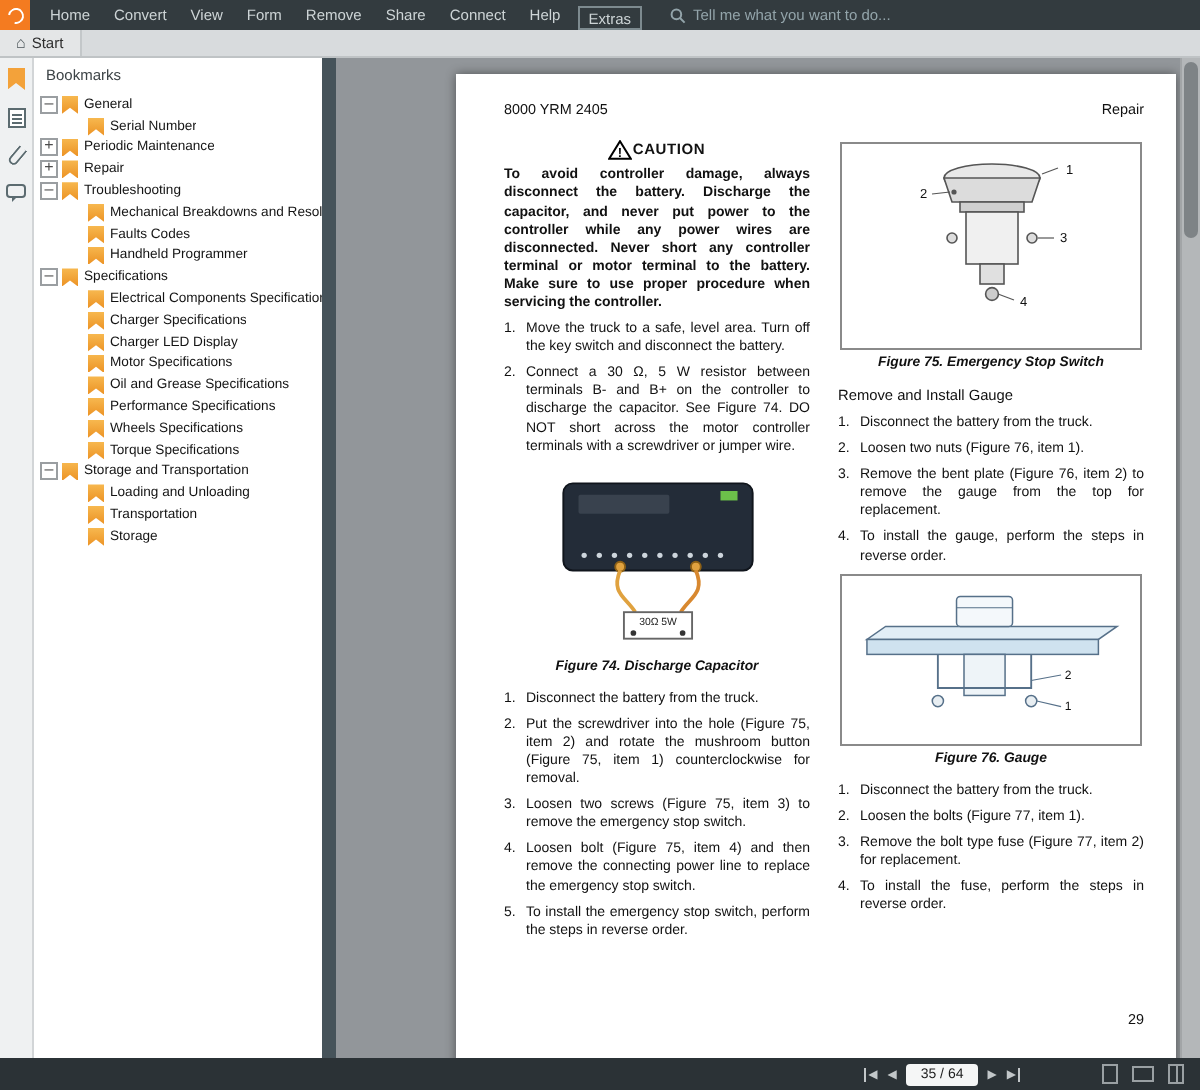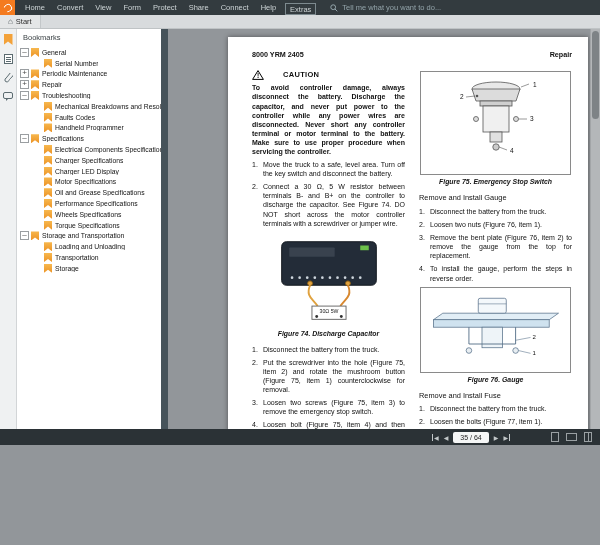--- a/index.html
+++ b/index.html
@@ -19,21 +19,21 @@
   .tabbar { height:14px; background:#d8dbdd; border-bottom:1px solid #bfc3c5; display:flex; align-items:flex-end; font-size:7.5px; color:#2e2e2e; }
   .tab { height:13px; display:flex; align-items:center; padding:0 8px; gap:3px; border-right:1px solid #c3c7c9; }
   .tab.start { background:#e4e6e7; }
   .tab.doc { background:#f3f4f5; max-width:130px; }
   .home-glyph { font-size:8px; line-height:8px; color:#4a5458; }
   .docicon { width:7px; height:8px; background:#fff; border:1px solid #c0392b; border-top:3px solid #e5533d; flex:none; }
   .doc-title { white-space:nowrap; overflow:hidden; max-width:95px; }
   .closex { color:#6b7478; font-size:8px; margin-left:2px; }
 
   
-  .main { display:flex; height:400px; background:#fff; }
+  .main { display:flex; height:500px; background:#fff; }
   .navstrip { width:17px; background:#eff1f2; border-right:1px solid #d2d5d7; display:flex; flex-direction:column; align-items:center; padding-top:5px; gap:9px; flex:none; }
   .ns-flag { width:9px; height:11px; background:#f3a23a; clip-path:polygon(0 0,100% 0,100% 100%,50% 68%,0 100%); }
   .ns-pages { width:9px; height:10px; border:1px solid #5b6b70; background:#fff; position:relative; }
   .ns-pages::after { content:""; position:absolute; left:1px; top:2px; width:5px; height:1px; background:#5b6b70; box-shadow:0 2px 0 #5b6b70, 0 4px 0 #5b6b70; }
   .ns-clip { width:5px; height:10px; border:1px solid #5b6b70; border-top:none; border-radius:0 0 3px 3px; transform:rotate(40deg); }
   .ns-bubble { width:10px; height:7px; border:1px solid #5b6b70; border-radius:2px; position:relative; }
   .ns-bubble::after { content:""; position:absolute; left:2px; bottom:-3px; border-left:3px solid #5b6b70; border-bottom:3px solid transparent; }
 
   .panel { width:144px; background:#fff; display:flex; flex-direction:column; flex:none; }
   .panel-header { font-size:7.5px; color:#3c4346; padding:4px 6px 3px 6px; }
@@ -45,25 +45,25 @@
   .bm-label { overflow:hidden; }
 
   .splitter { width:7px; background:#46535a; flex:none; }
 
   .docarea { flex:1; background:#92969a; position:relative; overflow:hidden; }
   .vscroll { position:absolute; right:0; top:0; bottom:0; width:10px; background:#b4b7b9; border-left:1px solid #a2a5a7; }
   .vthumb { position:absolute; left:1px; right:1px; top:2px; height:88px; background:#7e8386; border-radius:4px; }
 
   
   .page { position:absolute; left:60px; top:8px; width:360px; height:520px; background:#fff; box-shadow:0 0 5px rgba(0,0,0,.45); padding:13px 16px 0 24px; font-size:7px; line-height:1.3; color:#111; }
-  .page-head { display:flex; justify-content:space-between; font-weight:bold; font-size:7.2px;align-items:flex-end; }
+  .page-head { display:flex; justify-content:space-between; font-weight:normal; font-size:7.2px;align-items:flex-end; }
   .cols { display:flex; gap:14px; margin-top:11px; }
   .col { flex:1; min-width:0; }
 
-  .caution-head { display:flex; align-items:center; justify-content:flex-start; gap:19px; margin-bottom:3px; }
+  .caution-head { display:flex; align-items:center; justify-content:center; gap:0; margin-bottom:3px; }
   .caution-title { font-weight:bold; font-size:7.5px; letter-spacing:.3px; }
   .caution-text { font-weight:bold; text-align:justify; }
 
   .step { display:flex; margin:4px 0; }
   .step-num { width:11px; flex:none; }
   .step-txt { flex:1; text-align:justify; }
 
   .fig { display:flex; justify-content:center; margin:7px 0 2px 0; }
   .figbox { border:1px solid #8a8a8a; display:flex; justify-content:center; padding:3px 2px; margin:1px 1px 2px 1px; background:#fff; }
   .figcap { text-align:center; font-weight:bold; font-style:italic; font-size:6.9px; margin:3px 0 6px 0; }
@@ -87,21 +87,21 @@
 
 <div class="titlebar">
   <div class="logo">
     <span class="logo-swirl"></span>
   </div>
   <div class="menu">
       <span class="menu-item">Home</span>
       <span class="menu-item">Convert</span>
       <span class="menu-item">View</span>
       <span class="menu-item">Form</span>
-      <span class="menu-item">Protect</span>
+      <span class="menu-item">Remove</span>
       <span class="menu-item">Share</span>
       <span class="menu-item">Connect</span>
       <span class="menu-item">Help</span>
       <span class="menu-item boxed">Extras</span>
     </div>
   <div class="search">
     <svg class="mag" width="8" height="8" viewBox="0 0 8 8">
       <circle cx="3.2" cy="3.2" r="2.4" fill="none" stroke="#93a4aa" stroke-width="1"></circle>
       <line x1="5" y1="5" x2="7.3" y2="7.3" stroke="#93a4aa" stroke-width="1"></line>
     </svg>
@@ -379,21 +379,20 @@
               <circle cx="46" cy="63" r="3" fill="#e8eef2" stroke="#567089" stroke-width="0.8"></circle>
               <circle cx="96" cy="63" r="3" fill="#e8eef2" stroke="#567089" stroke-width="0.8"></circle>
               <line x1="99" y1="63" x2="112" y2="66" stroke="#567089" stroke-width="0.6"></line>
               <line x1="96" y1="52" x2="112" y2="49" stroke="#567089" stroke-width="0.6"></line>
               <text x="114" y="68" font-size="6.5" fill="#111">1</text>
               <text x="114" y="51" font-size="6.5" fill="#111">2</text>
             </svg>
           </div>
           <div class="figcap">Figure 76. Gauge</div>
 
-          <div class="h3">Remove and Install Fuse</div>
           <div>
               <div class="step">
                 <span class="step-num">1.</span>
                 <span class="step-txt">Disconnect the battery from the truck.</span>
               </div>
               <div class="step">
                 <span class="step-num">2.</span>
                 <span class="step-txt">Loosen the bolts (Figure 77, item 1).</span>
               </div>
               <div class="step">

